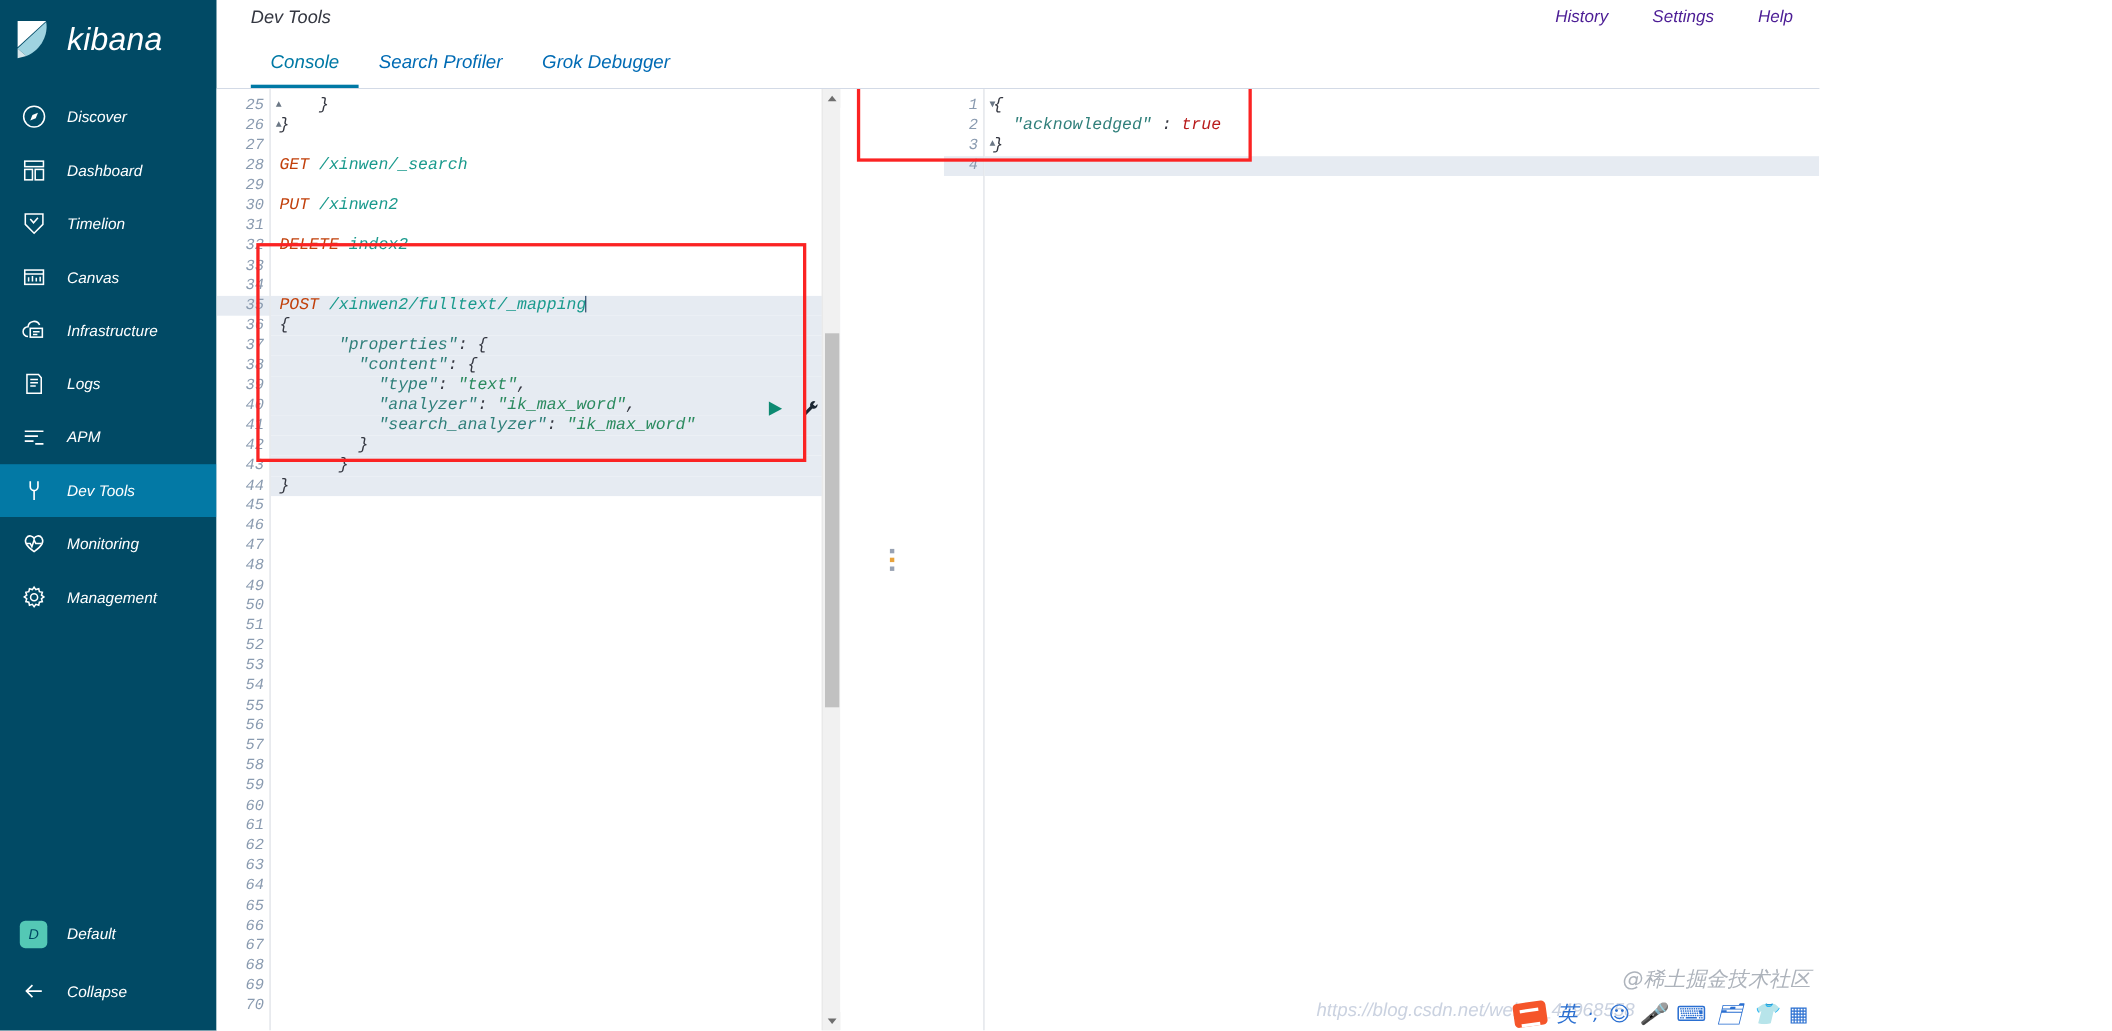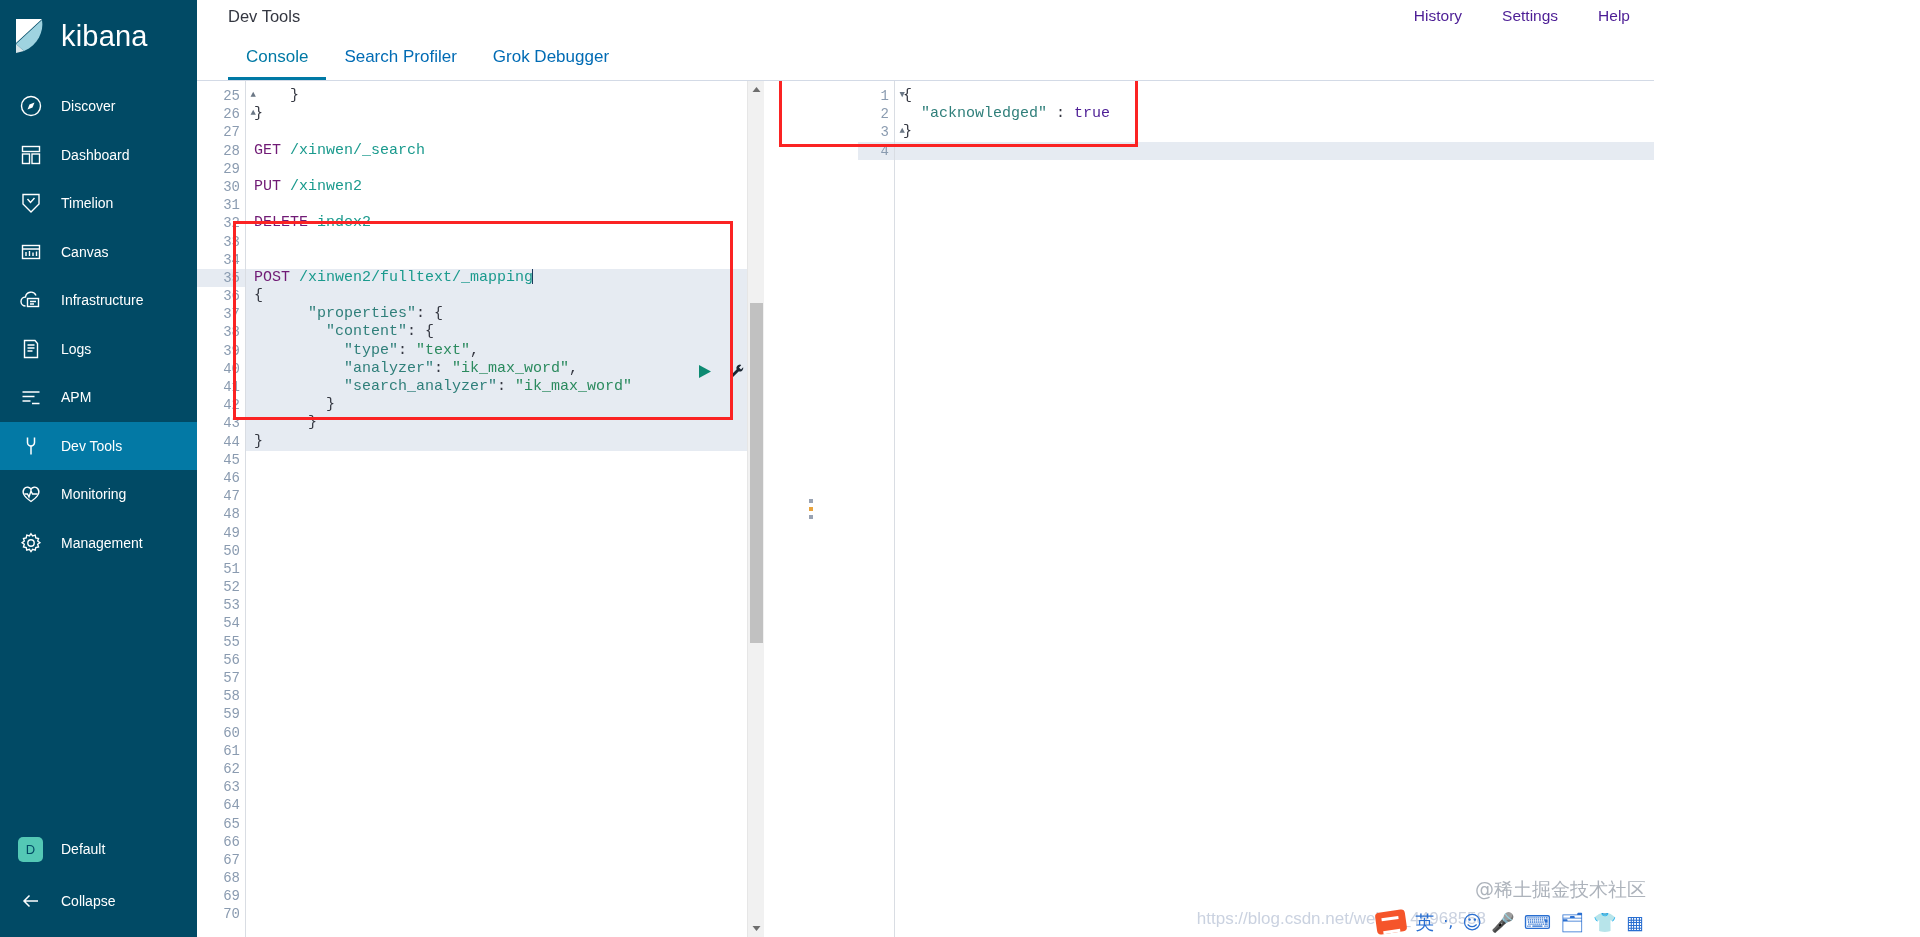--- a/index.html
+++ b/index.html
@@ -2,21 +2,21 @@
 <html><head>
 <meta charset="utf-8">
 <style>
   * { box-sizing: border-box; margin: 0; padding: 0; }
   html, body {
     width: 1920px; height: 937px;
     font-family: "Liberation Sans", sans-serif;
     background: #ffffff;
     overflow: hidden;
   }
-  #app { position: relative; width: 1654px; height: 937px; display: flex; }
+  #app { position: relative; width: 1654px; height: 937px; display: flex; font-style: italic; }
 
   
   #sidebar {
     width: 197px; height: 937px;
     background: #014a65;
     flex: 0 0 197px;
     position: relative;
     color: #ffffff;
     display: flex; flex-direction: column;
   }
@@ -113,26 +113,26 @@
     color: #6b7785; font-size: 9px; line-height: 9px;
   }
   .codearea {
     flex: 1; position: relative; padding-top: 6px;
     border-left: 1px solid #d9dde3;
     overflow: hidden;
   }
   .cl { height: 18.2px; line-height: 18.2px; white-space: pre; padding-left: 8px; }
   .cl.body { background: #e6ebf2; }
   .cl.hl { background: #e6ebf2; }
-  .m { color: #701a75; }
+  .m { color: #c2410c; }
   .u { color: #1a9a8d; }
   .k { color: #2f7f7a; }
   .s { color: #2a8a5e; }
   .p { color: #343741; }
-  .b { color: #4c1d95; }
+  .b { color: #b91c1c; }
   .caret {
     display: inline-block; width: 1px; height: 15px; background: #1b3a5c;
     vertical-align: -3px; margin-left: -1px;
   }
 
   
   .req-actions {
     position: absolute; top: 282px; right: 18px; display: flex; align-items: center; gap: 16px; z-index: 6;
   }
   .play-btn { cursor: pointer; line-height: 0; }

